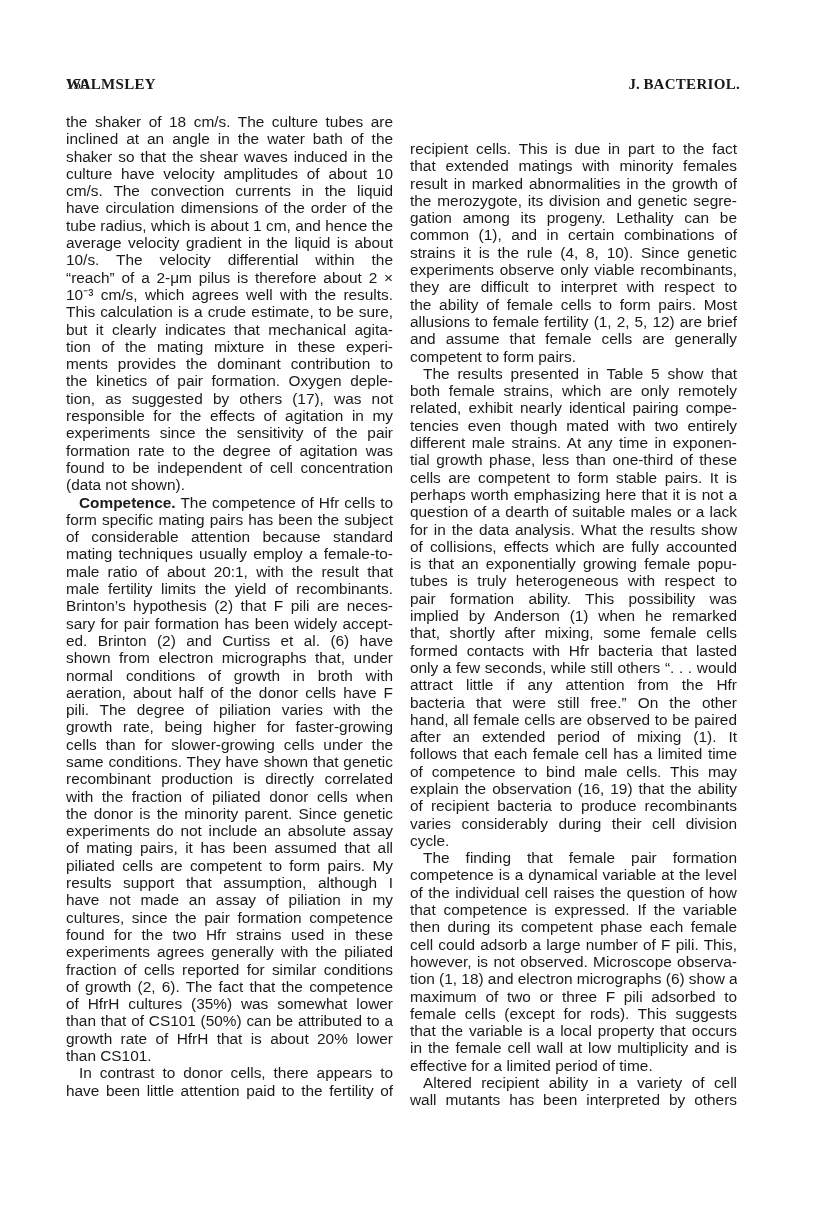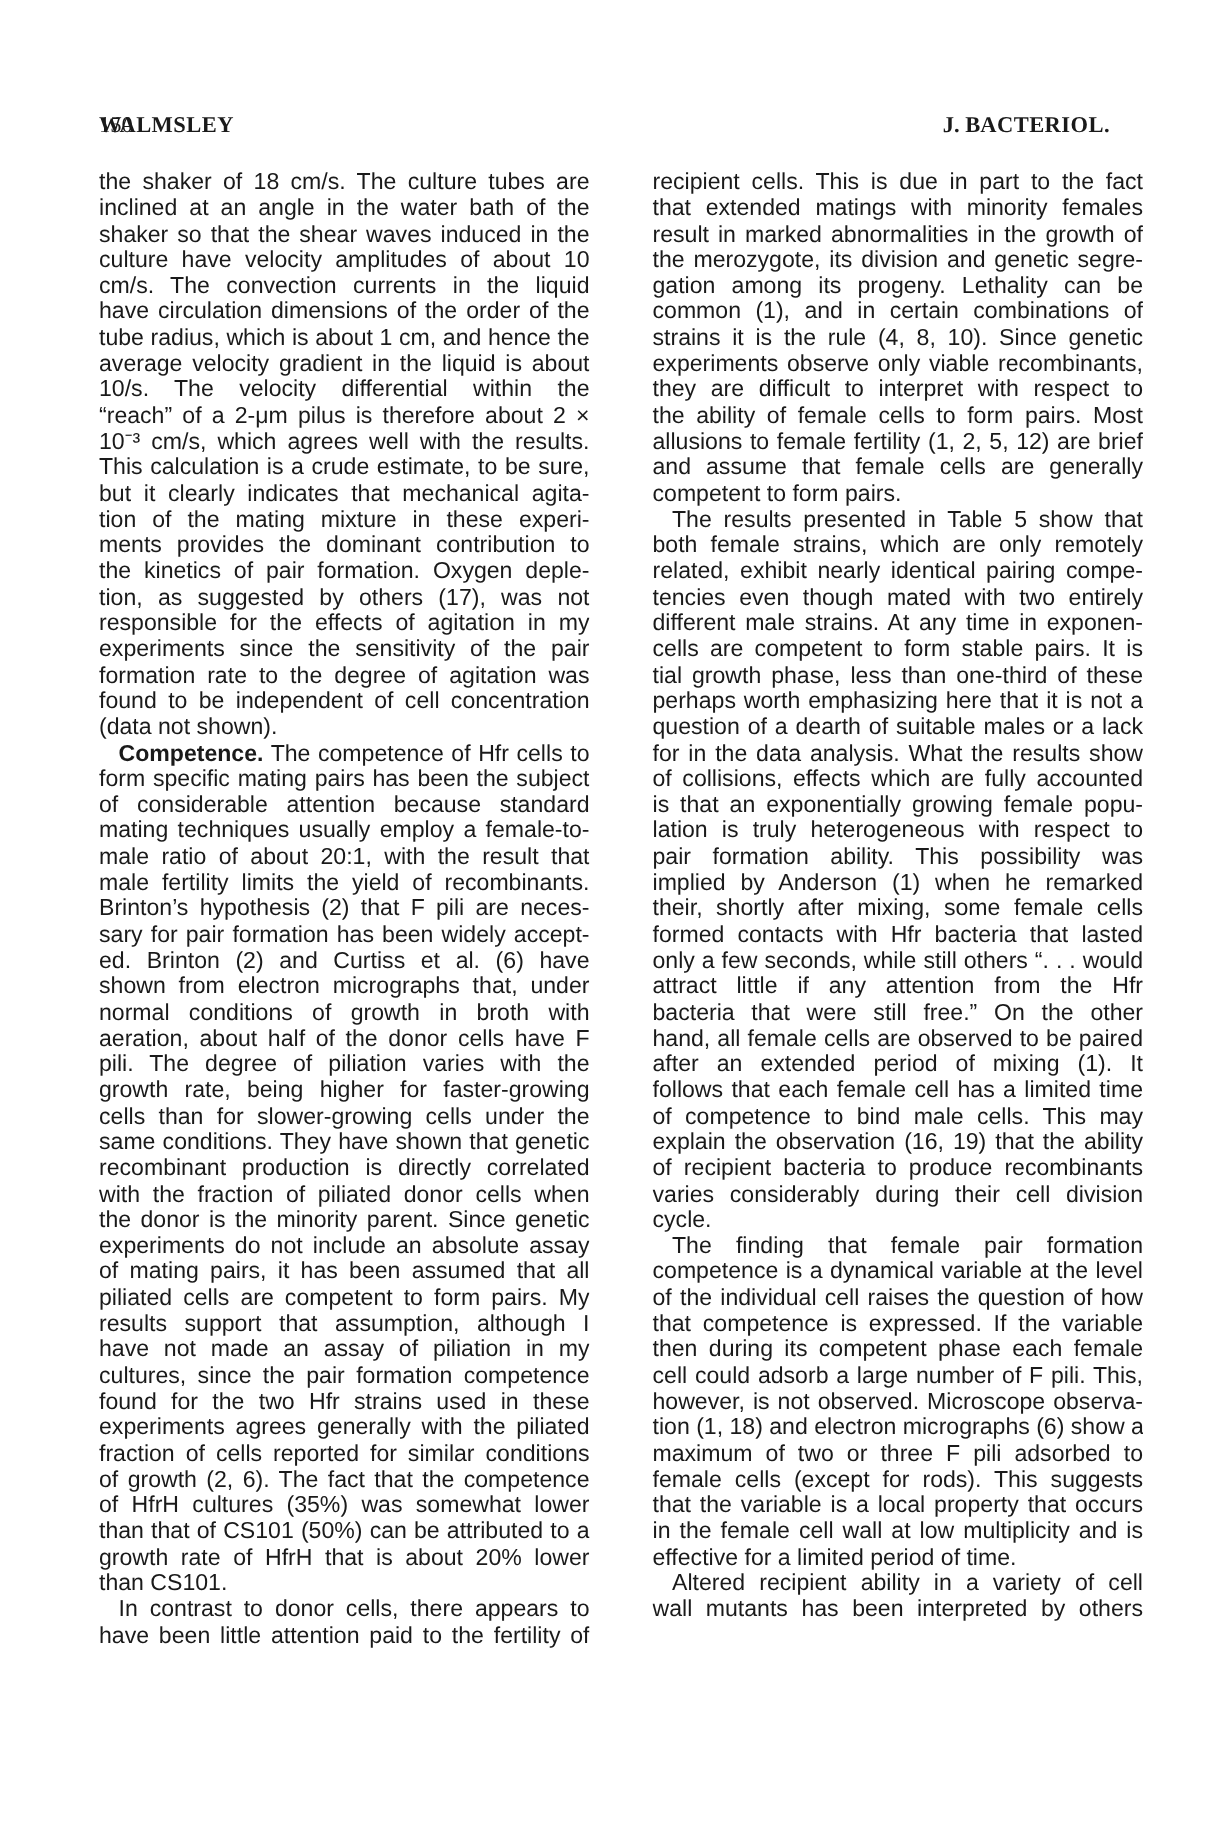--- a/index.html
+++ b/index.html
@@ -4,21 +4,21 @@
 <style>
   html, body { margin: 0; padding: 0; background: #ffffff; }
   body { width: 816px; height: 1226px; position: relative; overflow: hidden; color: #1a1a1a; font-family: "DejaVu Serif", "Liberation Serif", serif; }
   .header { position: absolute; top: 76px; left: 66px; width: 674px; height: 22px; font-size: 15px; font-family: "Liberation Serif", serif; }
   .pagenum { position: absolute; left: 0; top: 0; }
   .runhead { position: absolute; left: 0; width: 100%; text-align: left; top: 0; font-weight: bold; letter-spacing: 0.3px; }
   .journal { position: absolute; right: 0; top: 0; font-weight: bold; }
   .journal .sc { font-size: 15px; letter-spacing: 0.3px; }
   .col { position: absolute; top: 113px; width: 327px; font-family: Liberation Sans, sans-serif; font-size: 15.4px; }
   .col.left { left: 66px; }
-  .col.right { left: 435px; }
+  .col.right { left: 410px; margin-top: 27px; }
   .line { height: 17.3px; line-height: 17.3px; white-space: nowrap; text-align: justify; text-align-last: justify; overflow: hidden; }
   .line.last { text-align-last: left; }
   .line.indent { padding-left: 13px; }
   .bold { font-weight: bold; }
 </style>
 </head>
 <body>
 
 <div class="header">
   <span class="pagenum">150</span>
@@ -97,31 +97,31 @@
     <div class="line"><span>they are difficult to interpret with respect to</span></div>
     <div class="line"><span>the ability of female cells to form pairs. Most</span></div>
     <div class="line"><span>allusions to female fertility (1, 2, 5, 12) are brief</span></div>
     <div class="line"><span>and assume that female cells are generally</span></div>
     <div class="line last"><span>competent to form pairs.</span></div>
     <div class="line indent"><span>The results presented in Table 5 show that</span></div>
     <div class="line"><span>both female strains, which are only remotely</span></div>
     <div class="line"><span>related, exhibit nearly identical pairing compe-</span></div>
     <div class="line"><span>tencies even though mated with two entirely</span></div>
     <div class="line"><span>different male strains. At any time in exponen-</span></div>
+    <div class="line"><span>tial growth phase, less than one-third of these</span></div>
     <div class="line"><span>cells are competent to form stable pairs. It is</span></div>
-    <div class="line"><span>tial growth phase, less than one-third of these</span></div>
     <div class="line"><span>perhaps worth emphasizing here that it is not a</span></div>
     <div class="line"><span>question of a dearth of suitable males or a lack</span></div>
     <div class="line"><span>for in the data analysis. What the results show</span></div>
     <div class="line"><span>of collisions, effects which are fully accounted</span></div>
     <div class="line"><span>is that an exponentially growing female popu-</span></div>
-    <div class="line"><span>lation is truly heterogeneous with respect to</span></div>
+    <div class="line"><span>tubes is truly heterogeneous with respect to</span></div>
     <div class="line"><span>pair formation ability. This possibility was</span></div>
     <div class="line"><span>implied by Anderson (1) when he remarked</span></div>
-    <div class="line"><span>their, shortly after mixing, some female cells</span></div>
+    <div class="line"><span>that, shortly after mixing, some female cells</span></div>
     <div class="line"><span>formed contacts with Hfr bacteria that lasted</span></div>
     <div class="line"><span>only a few seconds, while still others “. . . would</span></div>
     <div class="line"><span>attract little if any attention from the Hfr</span></div>
     <div class="line"><span>bacteria that were still free.” On the other</span></div>
     <div class="line"><span>hand, all female cells are observed to be paired</span></div>
     <div class="line"><span>after an extended period of mixing (1). It</span></div>
     <div class="line"><span>follows that each female cell has a limited time</span></div>
     <div class="line"><span>of competence to bind male cells. This may</span></div>
     <div class="line"><span>explain the observation (16, 19) that the ability</span></div>
     <div class="line"><span>of recipient bacteria to produce recombinants</span></div>

